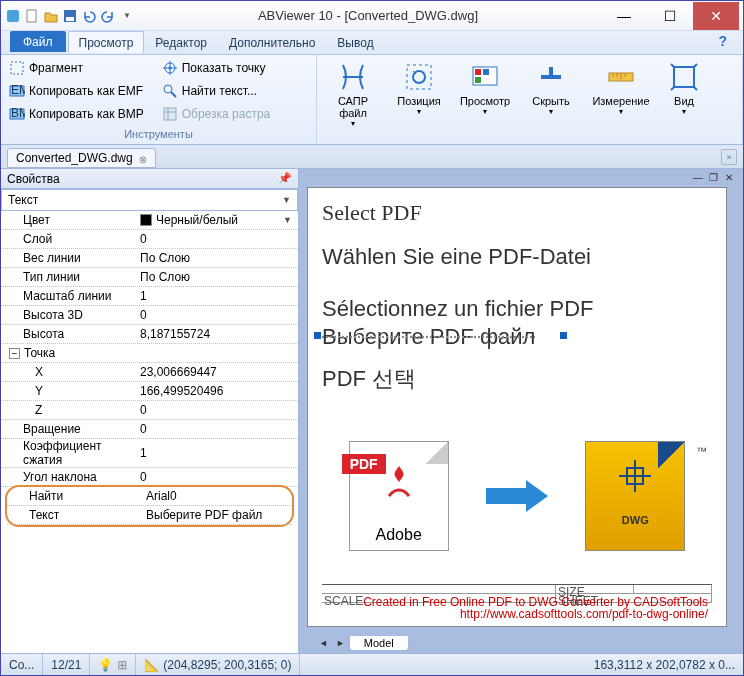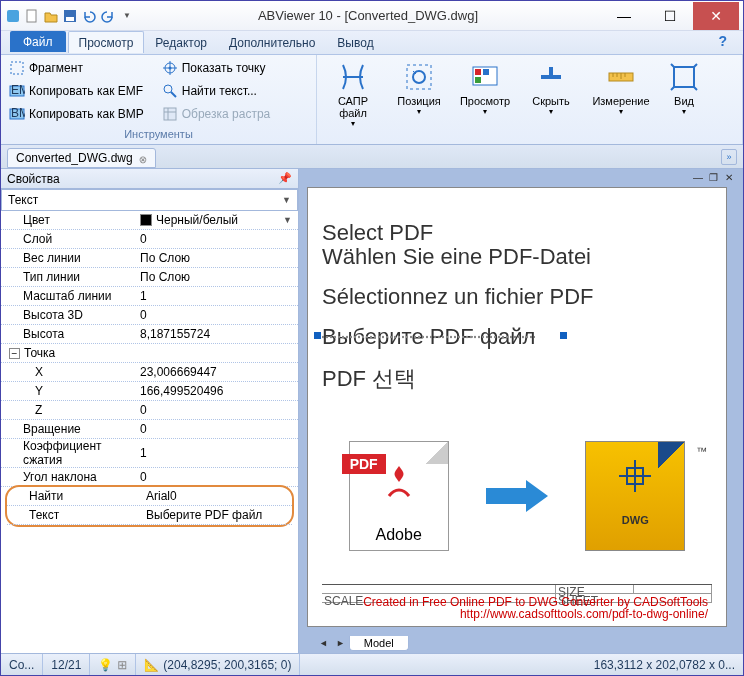--- a/index.html
+++ b/index.html
@@ -384,23 +384,23 @@
     </div>
   </div>
 
   <div class="canvas-wrap">
     <div class="canvas-corner">
       <span class="ci">—</span>
       <span class="ci">❐</span>
       <span class="ci">✕</span>
     </div>
     <div class="canvas">
-      <div class="canvas-text" style="top:32px;left:14px;">Select PDF</div>
+      <div class="canvas-text" style="top:12px;left:14px;font-family:Liberation Serif, serif;">Select PDF</div>
       <div class="canvas-text" style="top:56px;left:14px;">Wählen Sie eine PDF-Datei</div>
-      <div class="canvas-text" style="top:96px;left:14px;">Sélectionnez un fichier PDF</div>
+      <div class="canvas-text" style="top:108px;left:14px;">Sélectionnez un fichier PDF</div>
       <div class="canvas-text" style="top:136px;left:14px;text-decoration:line-through dotted #888;">Выберите PDF файл</div>
       <span class="sel-handle" style="top:144px;left:6px;"></span>
       <span class="sel-handle" style="top:144px;left:252px;"></span>
       <div class="canvas-text" style="top:176px;left:14px;">PDF 선택</div>
 
       <div class="pdf-dwg">
         <div class="pdfbox">
           <div class="pdf-badge">PDF</div>
           <svg width="40" height="40" style="margin-top:20px;">
               <path d="M20 4c-6 8-6 8 0 16c6-8 6-8 0-16z" fill="#d8242a"></path>

